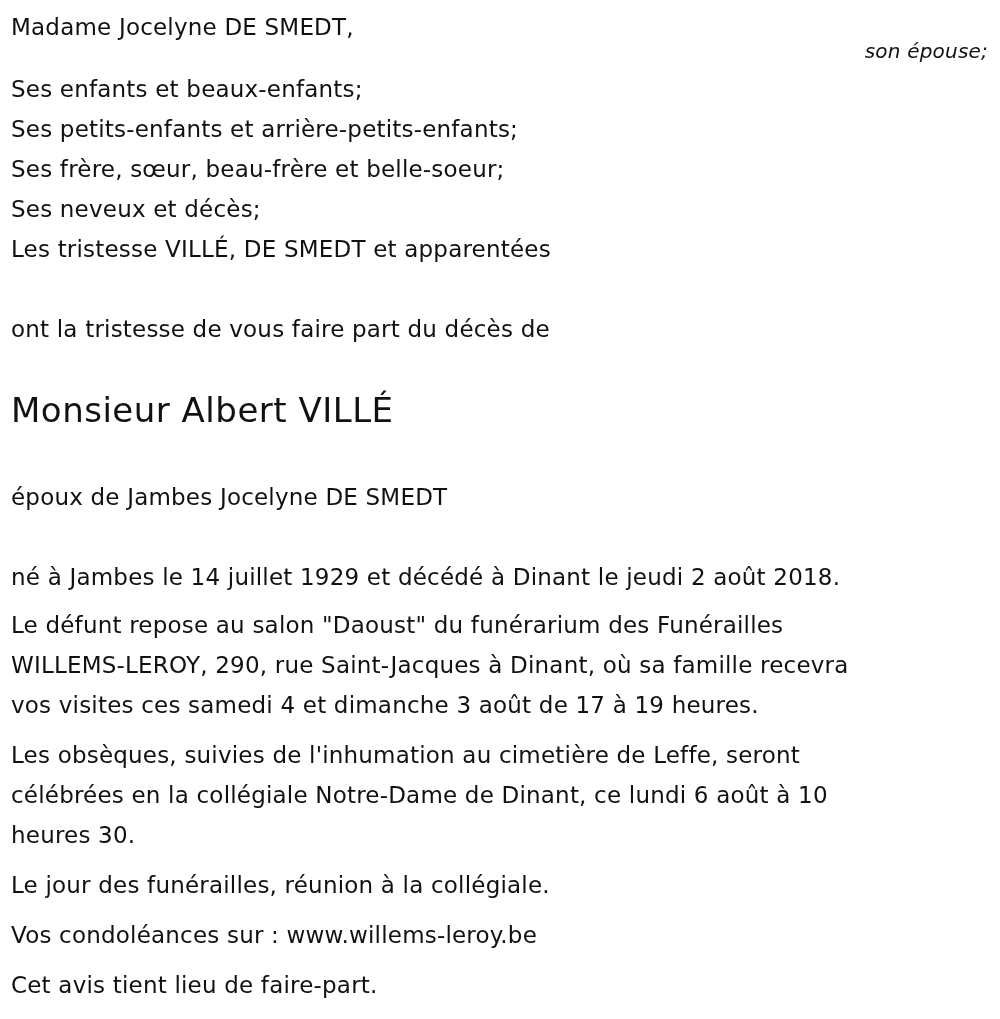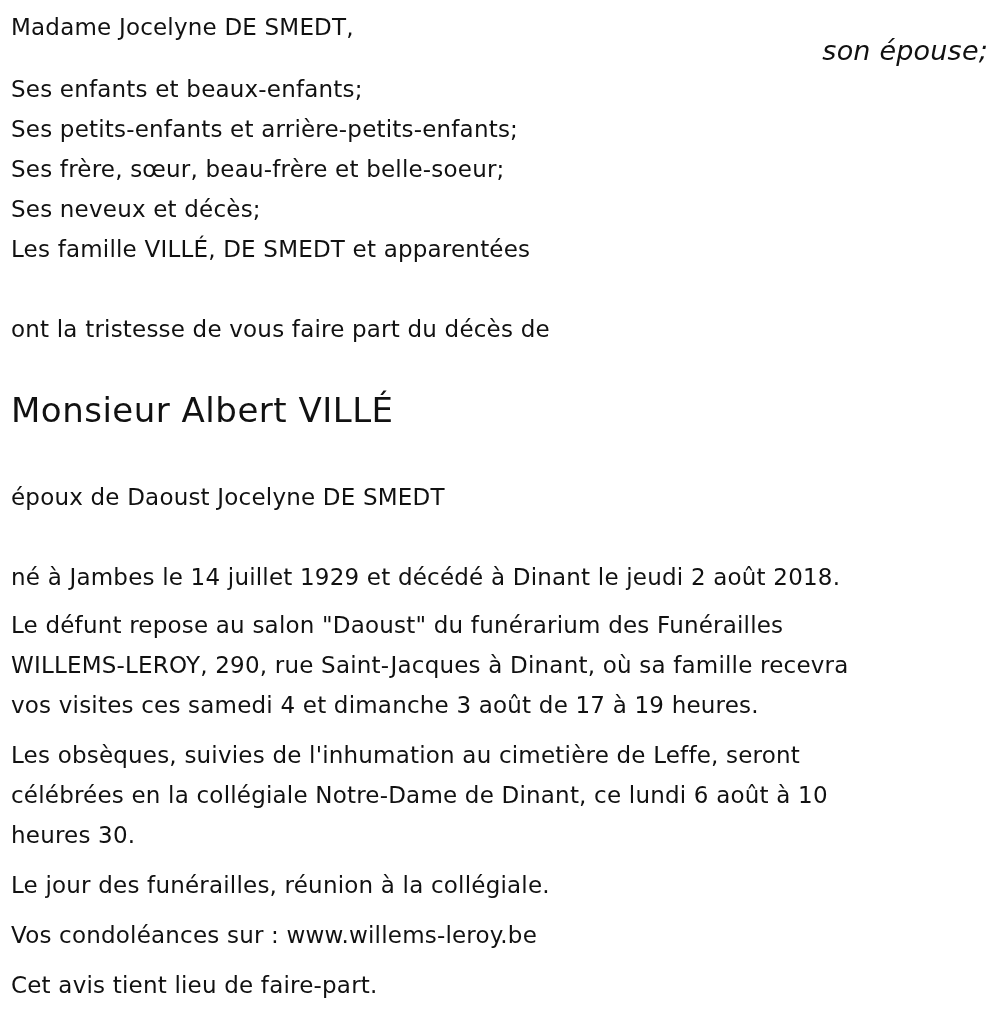--- a/index.html
+++ b/index.html
@@ -2,41 +2,41 @@
 <html><head>
 <meta charset="utf-8">
 <style>
   html, body { margin: 0; padding: 0; background: #ffffff; }
   body {
     width: 1000px; height: 1019px; position: relative; overflow: hidden;
     font-family: "DejaVu Sans", sans-serif; color: #111111;
     font-size: 23px; letter-spacing: 0.2px;
   }
   .line { position: absolute; left: 11px; white-space: nowrap; line-height: 30px; }
-  .right-italic { position: absolute; right: 12px; top: 36px; font-style: italic; font-size: 27px; line-height: 30px; white-space: nowrap; }
+  .right-italic { position: absolute; right: 12px; top: 36px; font-style: italic; font-size: 20px; line-height: 30px; white-space: nowrap; }
   .title { position: absolute; left: 11px; top: 390px; font-weight: normal; font-size: 34px; line-height: 40px; letter-spacing: 0.5px; white-space: nowrap; }
 </style>
 </head>
 <body>
 
 <div>
   <div class="line" style="top:12px">Madame Jocelyne DE SMEDT,</div>
   <div class="right-italic">son épouse;</div>
 
   <div class="line" style="top:74px">Ses enfants et beaux-enfants;</div>
   <div class="line" style="top:114px">Ses petits-enfants et arrière-petits-enfants;</div>
   <div class="line" style="top:154px">Ses frère, sœur, beau-frère et belle-soeur;</div>
   <div class="line" style="top:194px">Ses neveux et décès;</div>
-  <div class="line" style="top:234px">Les famille VILLÉ, DE SMEDT et apparentées</div>
+  <div class="line" style="top:234px">Les tristesse VILLÉ, DE SMEDT et apparentées</div>
 
   <div class="line" style="top:314px">ont la tristesse de vous faire part du décès de</div>
 
   <div class="title">Monsieur Albert VILLÉ</div>
 
-  <div class="line" style="top:482px">époux de Daoust Jocelyne DE SMEDT</div>
+  <div class="line" style="top:482px">époux de Jambes Jocelyne DE SMEDT</div>
 
   <div class="line" style="top:562px">né à Jambes le 14 juillet 1929 et décédé à Dinant le jeudi 2 août 2018.</div>
 
   <div class="line" style="top:610px">Le défunt repose au salon "Daoust" du funérarium des Funérailles</div>
   <div class="line" style="top:650px">WILLEMS-LEROY, 290, rue Saint-Jacques à Dinant, où sa famille recevra</div>
   <div class="line" style="top:690px">vos visites ces samedi 4 et dimanche 3 août de 17 à 19 heures.</div>
 
   <div class="line" style="top:740px">Les obsèques, suivies de l'inhumation au cimetière de Leffe, seront</div>
   <div class="line" style="top:780px">célébrées en la collégiale Notre-Dame de Dinant, ce lundi 6 août à 10</div>
   <div class="line" style="top:820px">heures 30.</div>

